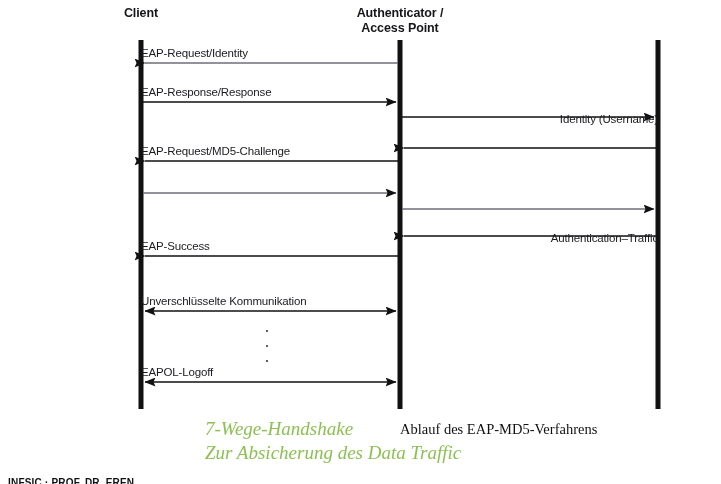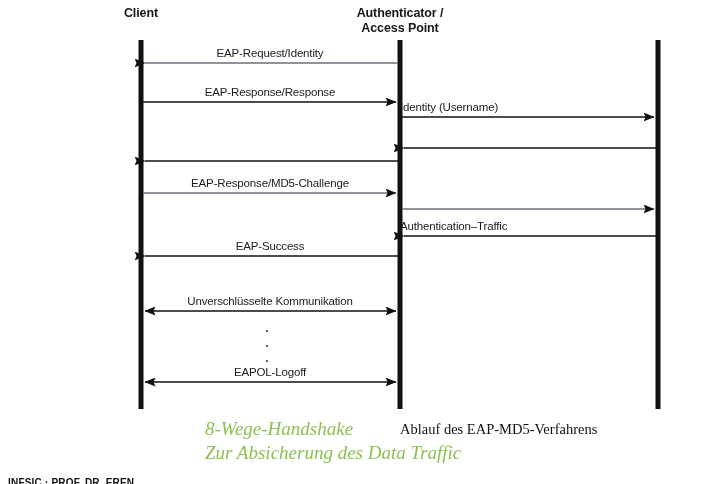--- a/index.html
+++ b/index.html
@@ -44,22 +44,22 @@
   #actor-label-server   { left: 594px; top: 6px;  width: 127px; }
 
   .msg-label {
     position: absolute;
     font-family: "Liberation Sans", sans-serif;
     font-size: 11.5px;
     color: #1a1a20;
     white-space: nowrap;
     letter-spacing: -0.15px;
   }
-  .msg-label.left-span  { text-align: center; }
-  .msg-label.right-span { text-align: left; }
+  .msg-label.left-span  { }
+  .msg-label.right-span { text-align: right; margin-top: 12px; }
 
   .caption {
     position: absolute;
     white-space: nowrap;
   }
   .caption-green {
     font-family: "Liberation Serif", serif;
     font-style: italic;
     font-size: 19px;
     color: #8cc152;
@@ -147,31 +147,31 @@
   <div class="actor-label" id="actor-label-auth">Authenticator /
 Access Point</div>
 
   <div class="msg-label left-span" style="left:141px; top:47px; width:258px;">EAP-Request/Identity</div>
 
   <div class="msg-label left-span" style="left:141px; top:86px; width:258px;">EAP-Response/Response</div>
 
   <div class="msg-label right-span" style="left:400px; top:101px; width:258px;">Identity (Username)</div>
 
 
+  <div class="msg-label left-span" style="left:141px; top:145px; width:258px;">EAP-Request/MD5-Challenge</div>
 
-  <div class="msg-label left-span" style="left:141px; top:177px; width:258px;">EAP-Response/MD5-Challenge</div>
 
 
   <div class="msg-label right-span" style="left:400px; top:220px; width:258px;">Authentication–Traffic</div>
 
   <div class="msg-label left-span" style="left:141px; top:240px; width:258px;">EAP-Success</div>
 
   <div class="msg-label left-span" style="left:141px; top:366px; width:258px;">EAPOL-Logoff</div>
 
   <div class="msg-label left-span" style="left:141px; top:295px; width:258px;">Unverschlüsselte Kommunikation</div>
 
-  <div class="caption caption-green" id="caption-green-1">8-Wege-Handshake</div>
+  <div class="caption caption-green" id="caption-green-1">7-Wege-Handshake</div>
   <div class="caption caption-green" id="caption-green-2">Zur Absicherung des Data Traffic</div>
   <div class="caption" id="caption-black">Ablauf des EAP-MD5-Verfahrens</div>
 
   <div id="footer-text">INFSIC · PROF. DR. EREN</div>
 
 </div>
 
 </body></html>

